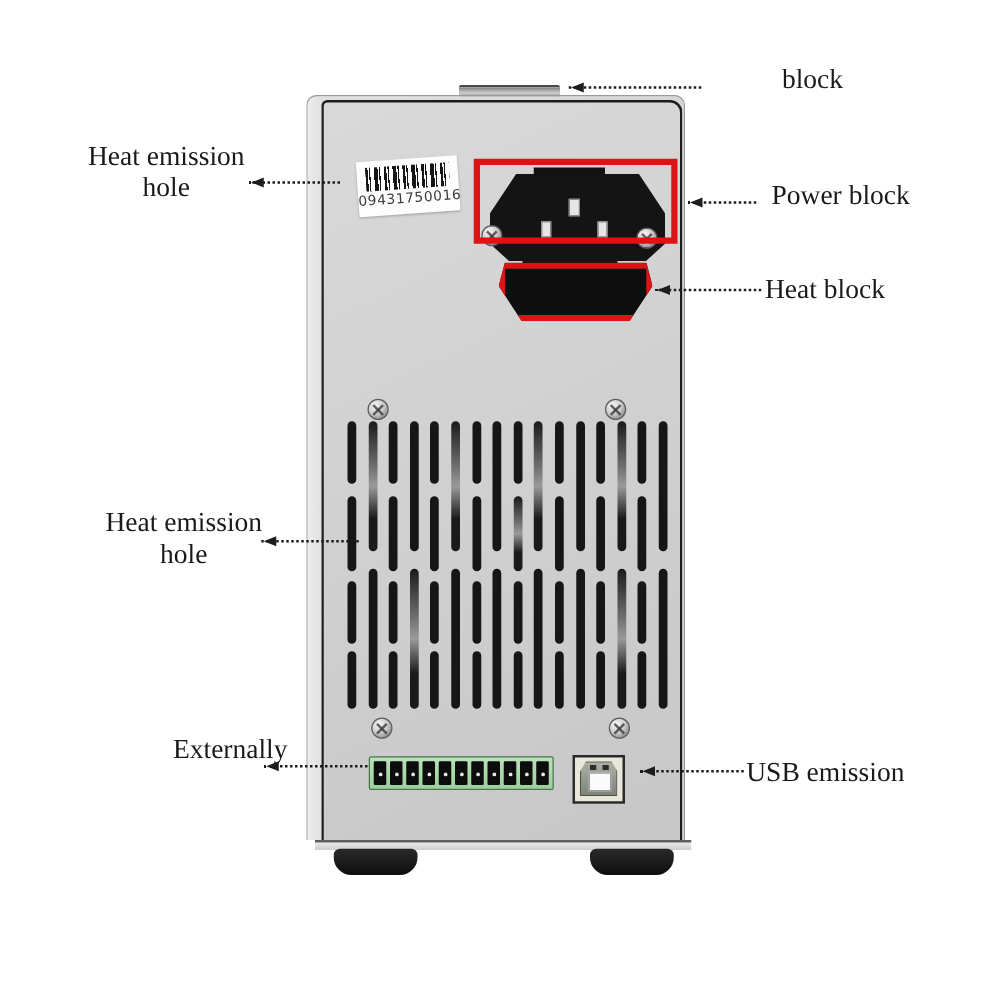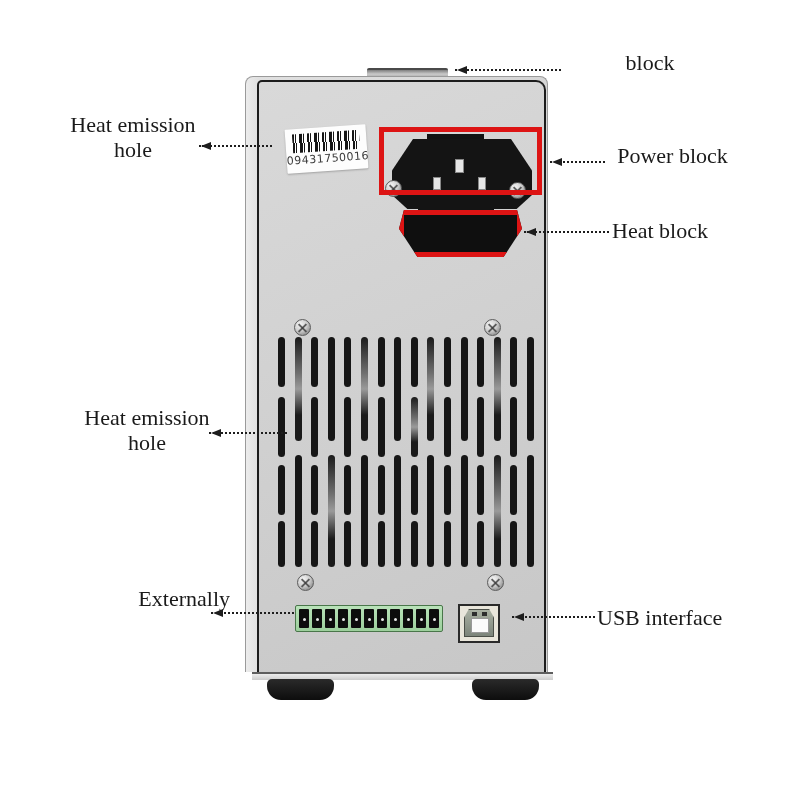--- a/index.html
+++ b/index.html
@@ -234,16 +234,16 @@
     <div>Heat emission</div>
     <div>hole</div>
   </div>
   <div class="arrow a-heat-mid"></div>
 
   <div class="label ext">
     <div>Externally</div>
   </div>
   <div class="arrow a-ext"></div>
 
-  <div class="label usb-lb">USB interface</div>
+  <div class="label usb-lb">USB emission</div>
   <div class="arrow a-usb"></div>
 
 </div>
 
 </body></html>

